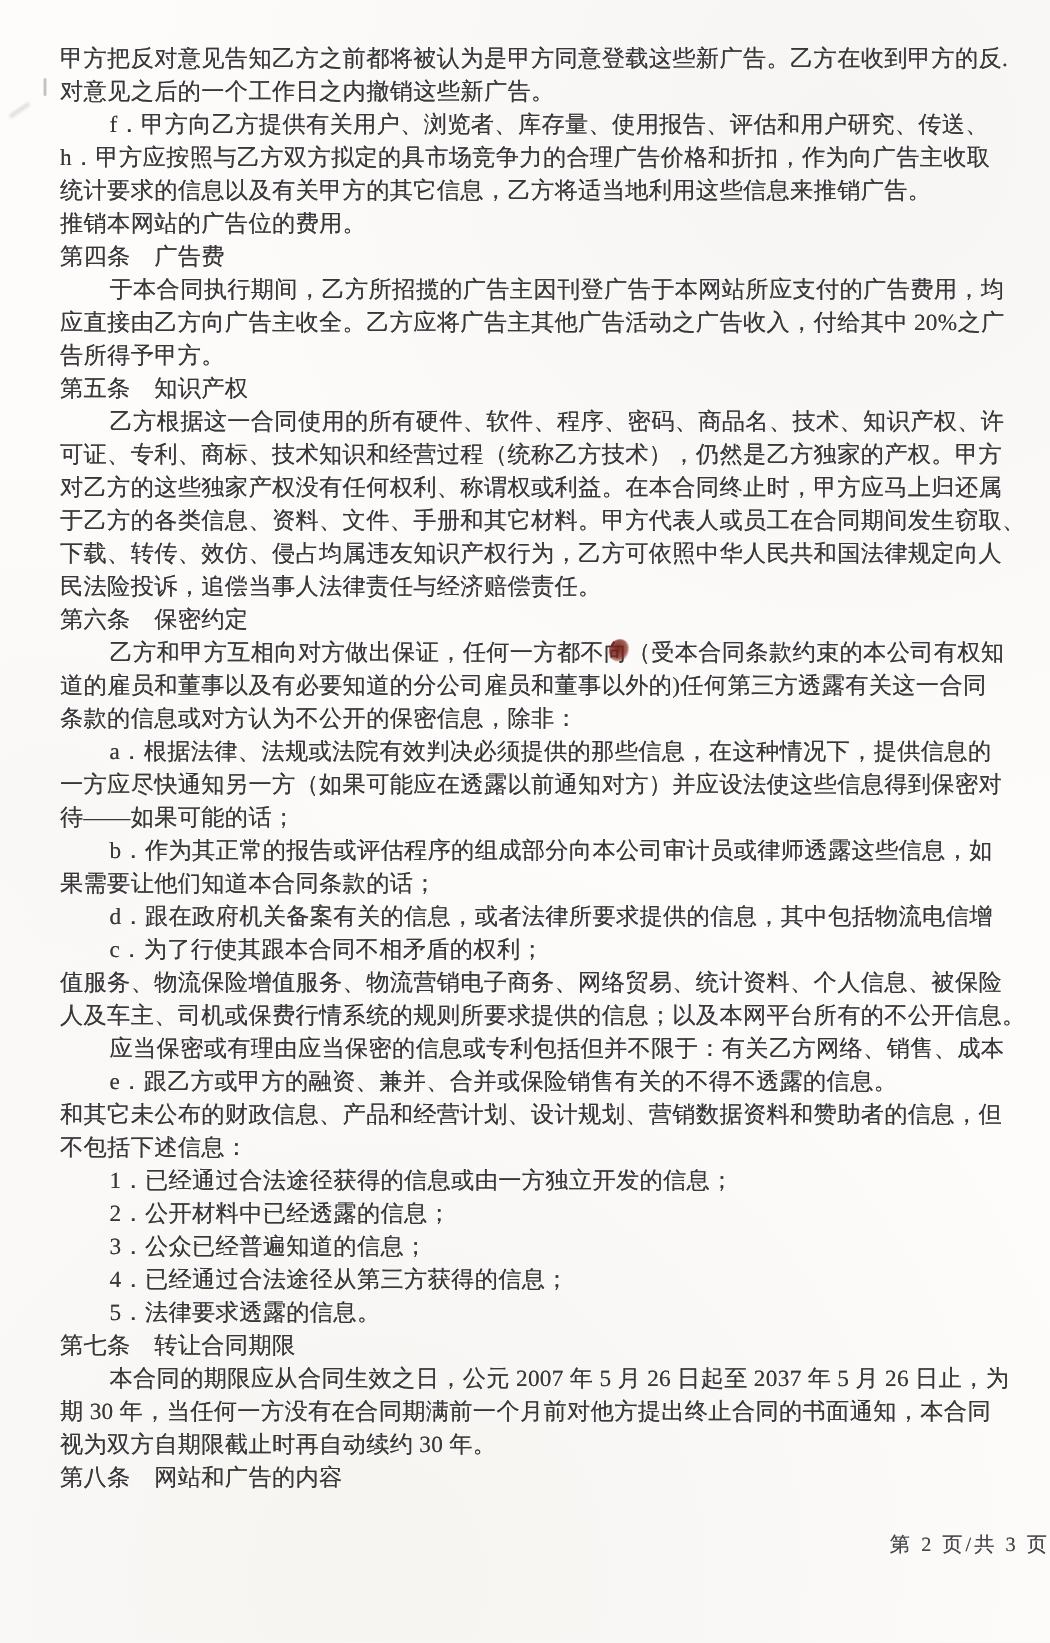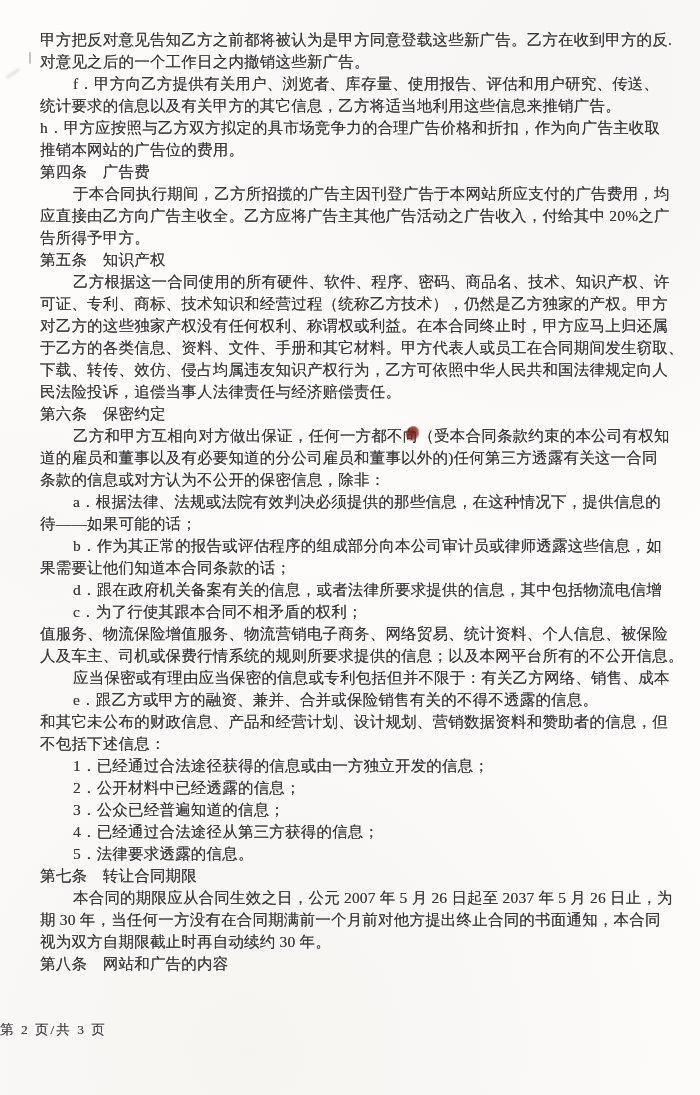--- a/index.html
+++ b/index.html
@@ -19,21 +19,21 @@
   }
   .textblock { position:absolute; left:40px; top:29px; width:625px; }
   .line {
     font-size:15.5px; line-height:22px; white-space:nowrap;
     letter-spacing:0.2px;
     text-shadow:0 0 0.4px rgba(70,70,72,.75);
   }
   .line.ind { text-indent:33px; }
   .footer {
     position:absolute; left:0; right:0; top:1021px;
-    text-align:left; font-size:13.5px; letter-spacing:2px;
+    text-align:right; font-size:13.5px; letter-spacing:2px;
     color:#46464a; text-shadow:0 0 0.4px rgba(70,70,72,.7);
   }
   .ink-blot {
     position:absolute; left:406px; top:426px; width:13px; height:15px;
     background:radial-gradient(ellipse at 45% 45%, rgba(112,28,22,.95) 0%, rgba(130,40,30,.75) 55%, rgba(140,50,38,0) 85%);
     border-radius:60% 45% 55% 50%;
     transform:rotate(12deg);
     filter:blur(.4px);
   }
   .smudge {
@@ -47,39 +47,40 @@
   }
 </style>
 </head>
 <body>
 
 <div class="page">
   <div class="textblock">
       <div class="line">甲方把反对意见告知乙方之前都将被认为是甲方同意登载这些新广告。乙方在收到甲方的反.</div>
       <div class="line">对意见之后的一个工作日之内撤销这些新广告。</div>
       <div class="line ind">f．甲方向乙方提供有关用户、浏览者、库存量、使用报告、评估和用户研究、传送、</div>
+      <div class="line">h．甲方应按照与乙方双方拟定的具市场竞争力的合理广告价格和折扣，作为向广告主收取</div>
       <div class="line">统计要求的信息以及有关甲方的其它信息，乙方将适当地利用这些信息来推销广告。</div>
-      <div class="line">h．甲方应按照与乙方双方拟定的具市场竞争力的合理广告价格和折扣，作为向广告主收取</div>
       <div class="line">推销本网站的广告位的费用。</div>
       <div class="line">第四条　广告费</div>
       <div class="line ind">于本合同执行期间，乙方所招揽的广告主因刊登广告于本网站所应支付的广告费用，均</div>
       <div class="line">应直接由乙方向广告主收全。乙方应将广告主其他广告活动之广告收入，付给其中 20%之广</div>
       <div class="line">告所得予甲方。</div>
       <div class="line">第五条　知识产权</div>
       <div class="line ind">乙方根据这一合同使用的所有硬件、软件、程序、密码、商品名、技术、知识产权、许</div>
       <div class="line">可证、专利、商标、技术知识和经营过程（统称乙方技术），仍然是乙方独家的产权。甲方</div>
       <div class="line">对乙方的这些独家产权没有任何权利、称谓权或利益。在本合同终止时，甲方应马上归还属</div>
       <div class="line">于乙方的各类信息、资料、文件、手册和其它材料。甲方代表人或员工在合同期间发生窃取、</div>
       <div class="line">下载、转传、效仿、侵占均属违友知识产权行为，乙方可依照中华人民共和国法律规定向人</div>
       <div class="line">民法险投诉，追偿当事人法律责任与经济赔偿责任。</div>
       <div class="line">第六条　保密约定</div>
       <div class="line ind">乙方和甲方互相向对方做出保证，任何一方都不向（受本合同条款约束的本公司有权知</div>
       <div class="line">道的雇员和董事以及有必要知道的分公司雇员和董事以外的)任何第三方透露有关这一合同</div>
       <div class="line">条款的信息或对方认为不公开的保密信息，除非：</div>
       <div class="line ind">a．根据法律、法规或法院有效判决必须提供的那些信息，在这种情况下，提供信息的</div>
+      <div class="line">一方应尽快通知另一方（如果可能应在透露以前通知对方）并应设法使这些信息得到保密对</div>
       <div class="line">待——如果可能的话；</div>
       <div class="line ind">b．作为其正常的报告或评估程序的组成部分向本公司审计员或律师透露这些信息，如</div>
       <div class="line">果需要让他们知道本合同条款的话；</div>
       <div class="line ind">d．跟在政府机关备案有关的信息，或者法律所要求提供的信息，其中包括物流电信增</div>
       <div class="line ind">c．为了行使其跟本合同不相矛盾的权利；</div>
       <div class="line">值服务、物流保险增值服务、物流营销电子商务、网络贸易、统计资料、个人信息、被保险</div>
       <div class="line">人及车主、司机或保费行情系统的规则所要求提供的信息；以及本网平台所有的不公开信息。</div>
       <div class="line ind">应当保密或有理由应当保密的信息或专利包括但并不限于：有关乙方网络、销售、成本</div>
       <div class="line ind">e．跟乙方或甲方的融资、兼并、合并或保险销售有关的不得不透露的信息。</div>
       <div class="line">和其它未公布的财政信息、产品和经营计划、设计规划、营销数据资料和赞助者的信息，但</div>

